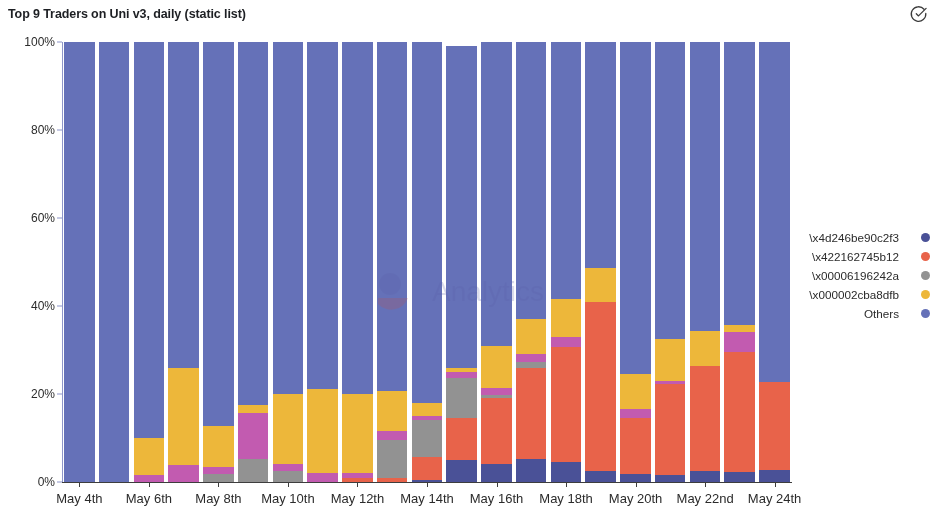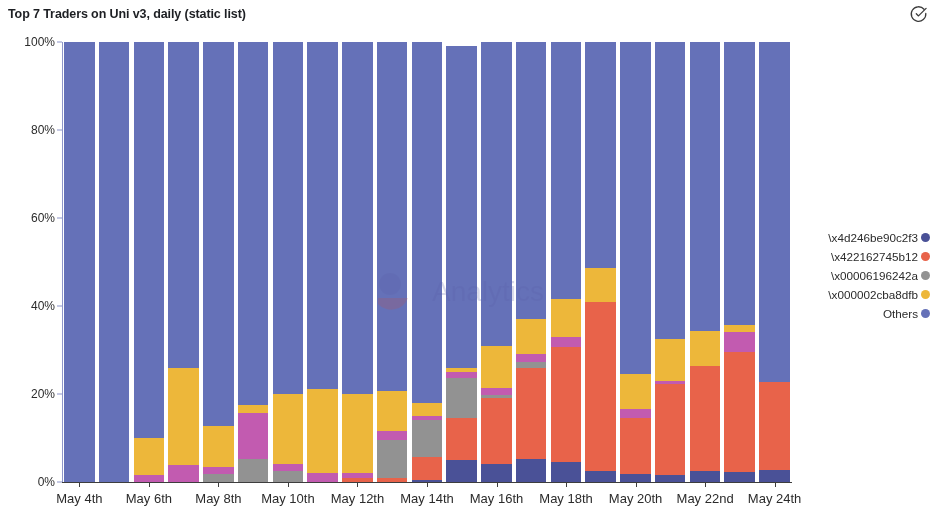--- a/index.html
+++ b/index.html
@@ -127,21 +127,21 @@
     position: absolute;
     left: 800px;
     top: 200px;
     width: 130px;
   }
   .legend-row {
     display: flex;
     align-items: center;
     justify-content: flex-end;
     height: 19px;
-    gap: 3px;
+    gap: 22px;
     overflow: hidden;
   }
   .legend-label {
     font-size: 11.7px;
     color: #2b2b2b;
     white-space: nowrap;
     overflow: hidden;
     text-overflow: clip;
     direction: ltr;
     flex: 0 1 auto;
@@ -172,21 +172,21 @@
     line-height: 1.02;
     font-weight: normal;
   }
 </style>
 </head>
 <body>
 
 <div id="root">
 
   <div class="header">
-    <div class="title">Top 7 Traders on Uni v3, daily (static list)</div>
+    <div class="title">Top 9 Traders on Uni v3, daily (static list)</div>
     <div>
       <svg class="check-icon" viewBox="0 0 24 24" fill="none" stroke="#3b3b3b" stroke-width="1.6" stroke-linecap="round" stroke-linejoin="round">
         <path d="M21.2 10.6A9.2 9.2 0 1 1 19 5.4"></path>
         <polyline points="21.6 4.2 12 13.8 9.2 11.1"></polyline>
       </svg>
     </div>
   </div>
 
   <div class="chart-area">
     <div class="axis-line-y"></div>

